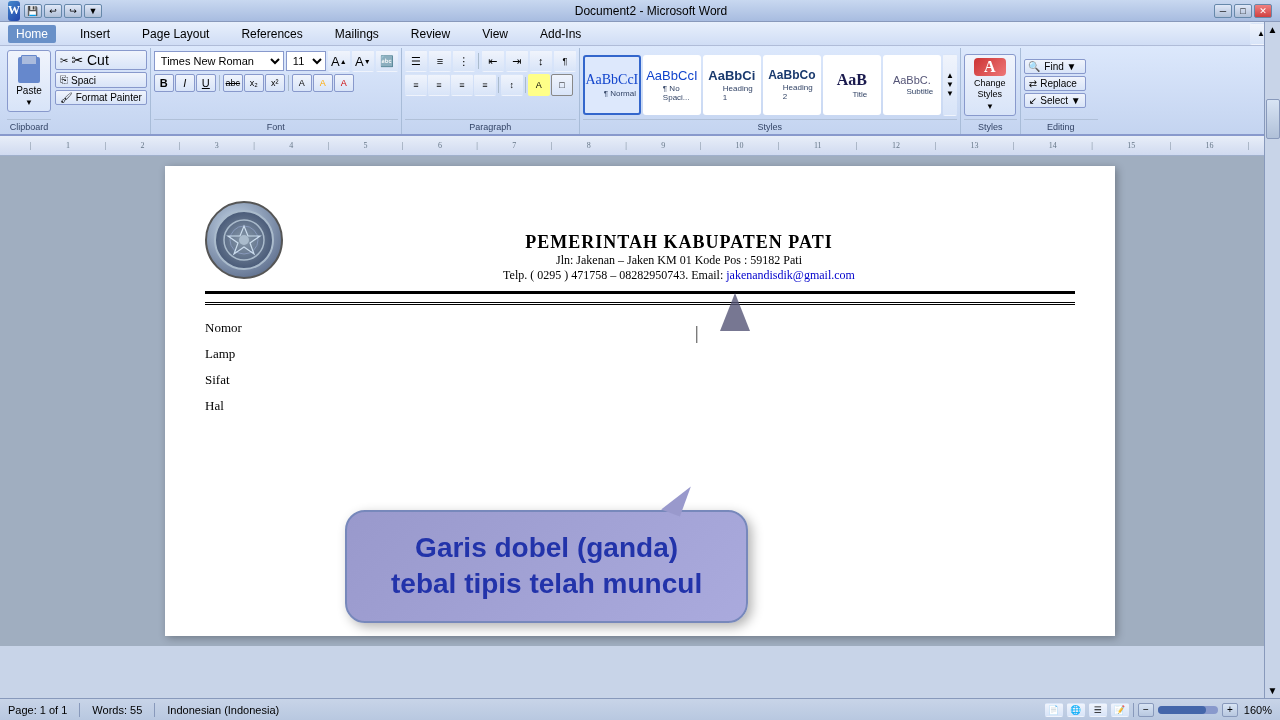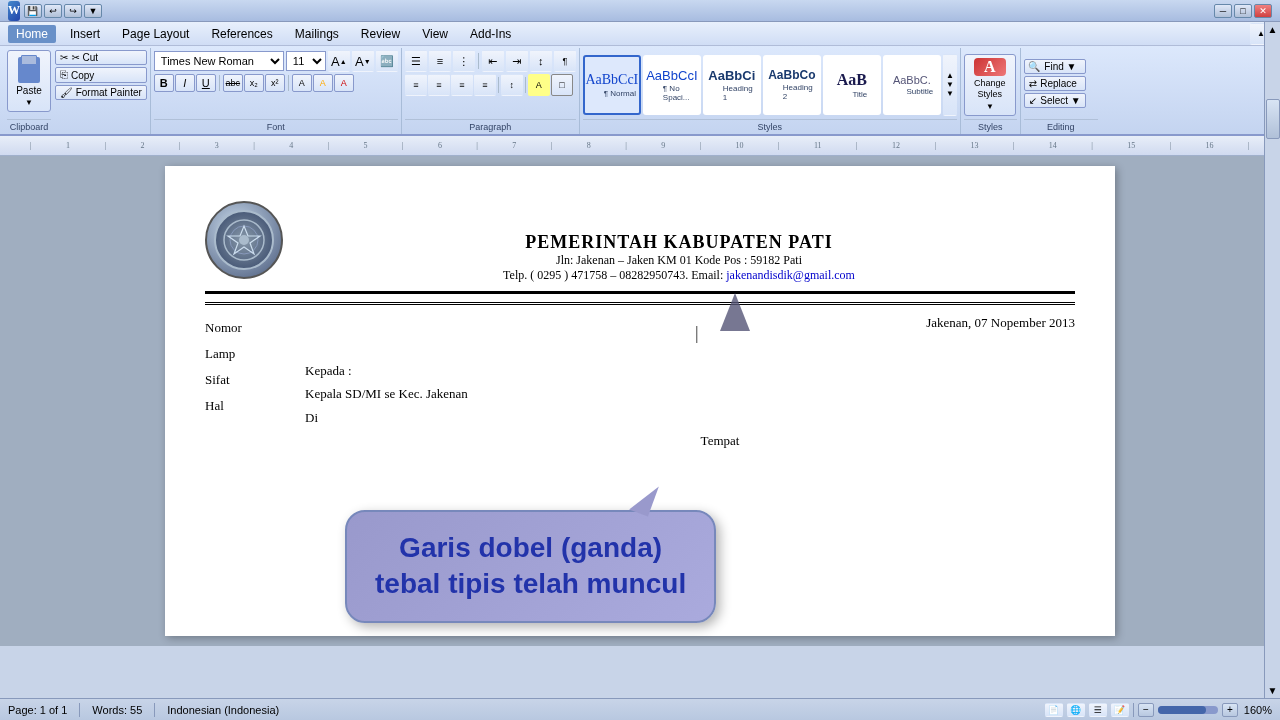--- a/index.html
+++ b/index.html
@@ -38,21 +38,21 @@
     }
     .title-btn.close { background: linear-gradient(to bottom, #f08080, #d04040); color: white; }
 
     
     .menu-bar {
       background: linear-gradient(to bottom, #e8f0fc, #d0ddf5);
       height: 24px;
       display: flex;
       align-items: center;
       padding: 0 8px;
-      gap: 6px;
+      gap: 16px;
       border-bottom: 1px solid #b0bcd8;
     }
     .menu-item {
       font-family: Arial, sans-serif;
       font-size: 12px;
       padding: 2px 8px;
       cursor: pointer;
       border-radius: 2px;
     }
     .menu-item.active { background: #6890c8; color: white; }
@@ -205,21 +205,21 @@
     }
 
     
     .tooltip-bubble {
       position: absolute;
       left: 140px;
       top: 195px;
       background: linear-gradient(135deg, #9999cc, #aaaadd);
       border: 2px solid #7788bb;
       border-radius: 20px;
-      padding: 18px 28px;
+      padding: 18px 44px;
       max-width: 480px;
       box-shadow: 4px 4px 12px rgba(0,0,0,0.3);
     }
     .tooltip-bubble::after {
       content: '';
       position: absolute;
       top: -30px;
       right: 60px;
       width: 0; height: 0;
       border-left: 20px solid transparent;
@@ -407,20 +407,21 @@
     <div style="width:20px;height:20px;background:linear-gradient(135deg,#4488cc,#2244aa);border-radius:3px;display:flex;align-items:center;justify-content:center;">
       <span style="color:white;font-size:12px;font-weight:bold;font-family:serif;">W</span>
     </div>
     <div style="display:flex;gap:2px;margin-left:4px;">
       <div class="title-btn">💾</div>
       <div class="title-btn">↩</div>
       <div class="title-btn">↪</div>
       <div class="title-btn">▼</div>
     </div>
   </div>
+  <div class="title-bar-title">Document2 - Microsoft Word</div>
   <div class="title-bar-controls">
     <div class="title-btn">─</div>
     <div class="title-btn">□</div>
     <div class="title-btn close">✕</div>
   </div>
 </div>
 
 <div class="menu-bar">
   <div class="menu-item active">Home</div>
   <div class="menu-item">Insert</div>
@@ -445,25 +446,25 @@
           <div style="width:16px;height:10px;background:#aabbdd;border:1px solid #6688cc;border-radius:1px;position:absolute;top:0;left:6px;"></div>
         </div>
         <span style="font-size:10px;">Paste</span>
         <span style="font-size:8px;">▼</span>
       </div>
       <div class="ribbon-label">Clipboard</div>
     </div>
     <div style="display:flex;flex-direction:column;justify-content:center;gap:2px;padding-bottom:18px;">
       <div class="small-ribbon-btn">
         <span>✂</span>
-        <span style="font-size:10px;">✂ Cut</span>
+        <span style="font-size:14px;">✂ Cut</span>
       </div>
       <div class="small-ribbon-btn">
         <span>⎘</span>
-        <span style="font-size:10px;">Copy</span>
+        <span style="font-size:10px;">Spaci</span>
       </div>
       <div class="small-ribbon-btn">
         <span>🖌</span>
         <span style="font-size:10px;">Format Painter</span>
       </div>
     </div>
   </div>
 
   <div class="ribbon-section" style="min-width:160px;">
     <div class="ribbon-top" style="width:100%;">
@@ -652,30 +653,20 @@
 
     <div style="position:relative;">
 
       <div style="display:flex;margin-top:10px;">
         <div class="letter-left">
           <div>Nomor</div>
           <div>Lamp</div>
           <div>Sifat</div>
           <div>Hal</div>
         </div>
-        <div class="letter-right">
-
-          <div class="letter-date">Jakenan, 07 Nopember  2013</div>
-          <div class="kepada-block">
-            <div>Kepada :</div>
-            <div>Kepala SD/MI se Kec. Jakenan</div>
-            <div>Di</div>
-            <div style="text-align:center;margin-left:60px;">Tempat</div>
-          </div>
-        </div>
       </div>
 
       <div class="tooltip-bubble">
         <div class="tooltip-text">
           <span>Garis dobel (ganda)</span><br>
           <span>tebal tipis telah muncul</span>
         </div>
       </div>
 
       <div style="position:absolute;top:8px;left:490px;font-size:18px;color:#333;">|</div>

